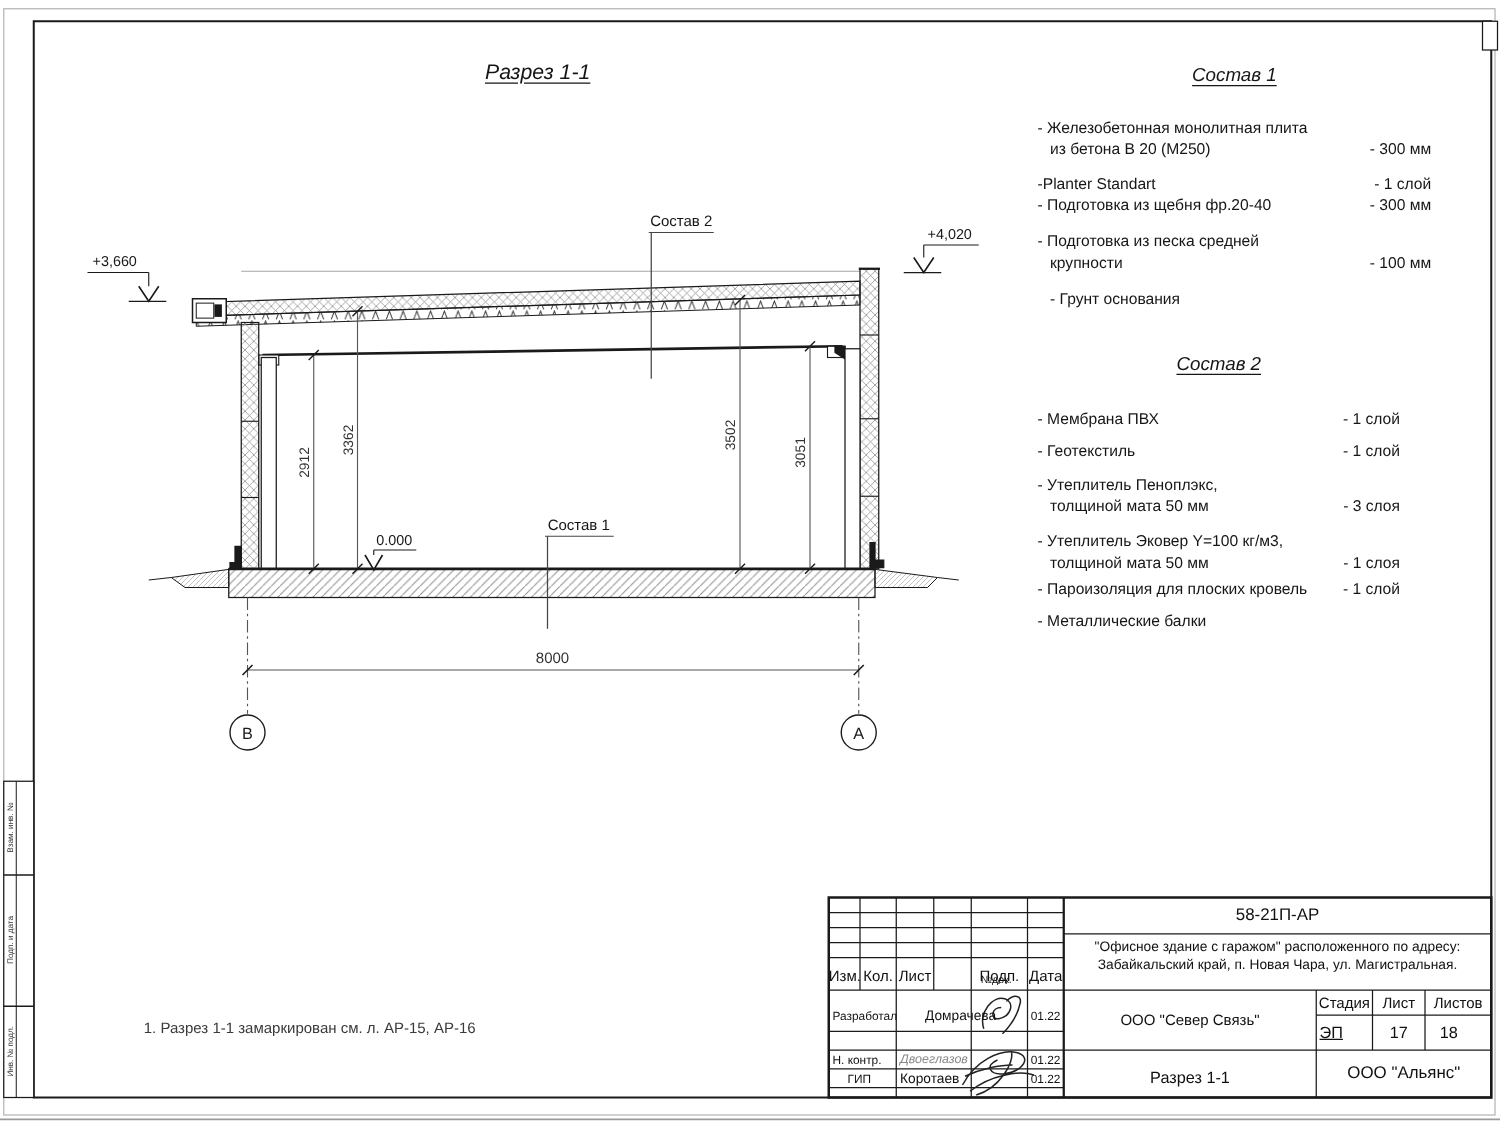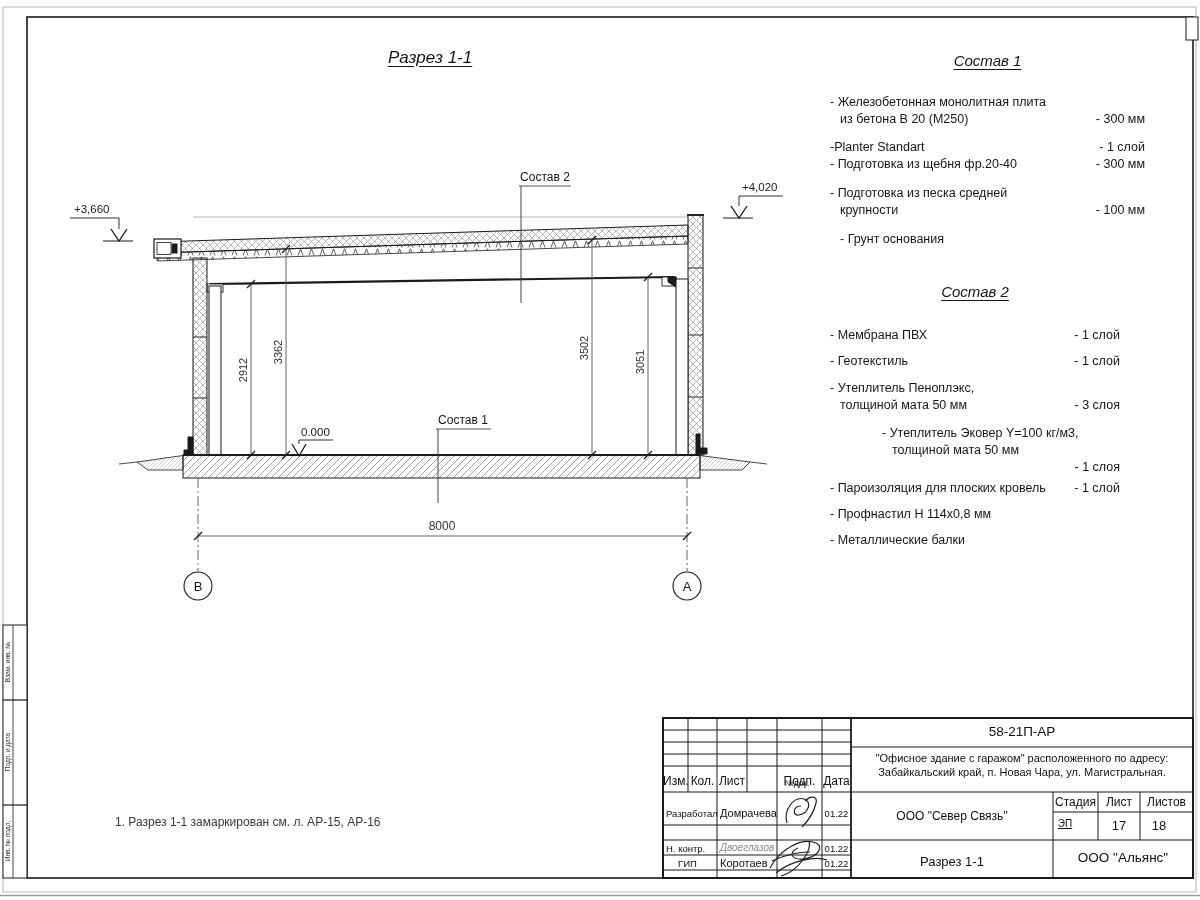--- a/index.html
+++ b/index.html
@@ -254,71 +254,65 @@
         </div>
     <div class="val">- 1 слой</div>
   </div>
   <div class="item" style="margin-top:10px;">
     <div class="txt">
           <div>- Утеплитель Пеноплэкс,</div>
           <div class="l2">толщиной мата 50 мм</div>
         </div>
     <div class="val">- 3  слоя</div>
   </div>
-  <div class="item" style="margin-top:11px;flex-direction:column;">
+  <div class="item" style="margin-top:11px;">
     <div class="txt">
           <div>- Утеплитель Эковер Y=100 кг/м3,</div>
           <div class="l2">толщиной мата 50 мм</div>
         </div>
     <div class="val">- 1 слоя</div>
   </div>
   <div class="item" style="margin-top:4px;">
     <div class="txt" style="width:252px;">
           <div>- Пароизоляция для плоских кровель</div>
         </div>
     <div class="val">- 1 слой</div>
-  </div>
-  <div class="item" style="margin-top:9px;">
-    <div class="txt">
-          <div>- Профнастил Н 114х0,8 мм</div>
-        </div>
-    <div class="val"></div>
   </div>
   <div class="item" style="margin-top:9px;">
     <div class="txt">
           <div>- Металлические балки</div>
         </div>
     <div class="val"></div>
   </div>
 </div>
 
 <div class="abs note" style="left:115px;top:815px;">1. Разрез 1-1 замаркирован см. л. АР-15, АР-16</div>
 
 <div class="tb center big" style="left:851px;top:724px;width:342px;">58-21П-АР</div>
 <div class="tb center" style="left:855px;top:752px;width:334px;font-size:11px;">"Офисное здание с гаражом" расположенного по адресу:</div>
 <div class="tb center" style="left:855px;top:766px;width:334px;font-size:11px;">Забайкальский край, п. Новая Чара, ул. Магистральная.</div>
 <div class="tb center" style="left:851px;top:809px;width:202px;">ООО "Север Связь"</div>
 <div class="tb center" style="left:1053px;top:795px;width:45px;">Стадия</div>
 <div class="tb center" style="left:1098px;top:795px;width:42px;">Лист</div>
 <div class="tb center" style="left:1140px;top:795px;width:53px;">Листов</div>
-<div class="tb center" style="left:1053px;top:818px;width:24px;font-size:10px;text-decoration:underline;">ЭП</div>
+<div class="tb center" style="left:1053px;top:818px;width:24px;font-size:13px;text-decoration:underline;">ЭП</div>
 <div class="tb center" style="left:1098px;top:818px;width:42px;font-size:13px;">17</div>
 <div class="tb center" style="left:1140px;top:818px;width:38px;font-size:13px;">18</div>
 <div class="tb center" style="left:851px;top:854px;width:202px;font-size:13px;">Разрез 1-1</div>
 <div class="tb center big" style="left:1053px;top:850px;width:140px;">ООО "Альянс"</div>
 
 <div class="tb center" style="left:663px;top:774px;width:25px;">Изм.</div>
 <div class="tb center" style="left:688px;top:774px;width:29px;">Кол.</div>
 <div class="tb center" style="left:717px;top:774px;width:30px;">Лист</div>
 <div class="tb center tiny" style="left:751px;top:778px;width:30px;padding-left:31px;">№док.</div>
 <div class="tb center" style="left:777px;top:774px;width:45px;">Подп.</div>
 <div class="tb center" style="left:822px;top:774px;width:29px;">Дата</div>
 
 <div class="tb small" style="left:666px;top:808px;">Разработал</div>
-<div class="tb" style="left:720px;top:807px;font-size:11px;">Домрачева</div>
+<div class="tb" style="left:740px;top:807px;font-size:11px;">Домрачева</div>
 <div class="tb center small" style="left:822px;top:808px;width:29px;">01.22</div>
 
 <div class="tb small" style="left:666px;top:843px;">Н. контр.</div>
 <div class="tb gray" style="left:720px;top:842px;font-size:10px;font-style:italic;">Двоеглазов</div>
 <div class="tb center small" style="left:822px;top:843px;width:29px;">01.22</div>
 
 <div class="tb small" style="left:666px;top:858px;padding-left:12px;">ГИП</div>
 <div class="tb" style="left:720px;top:857px;font-size:11px;">Коротаев</div>
 <div class="tb center small" style="left:822px;top:858px;width:29px;">01.22</div>
 

